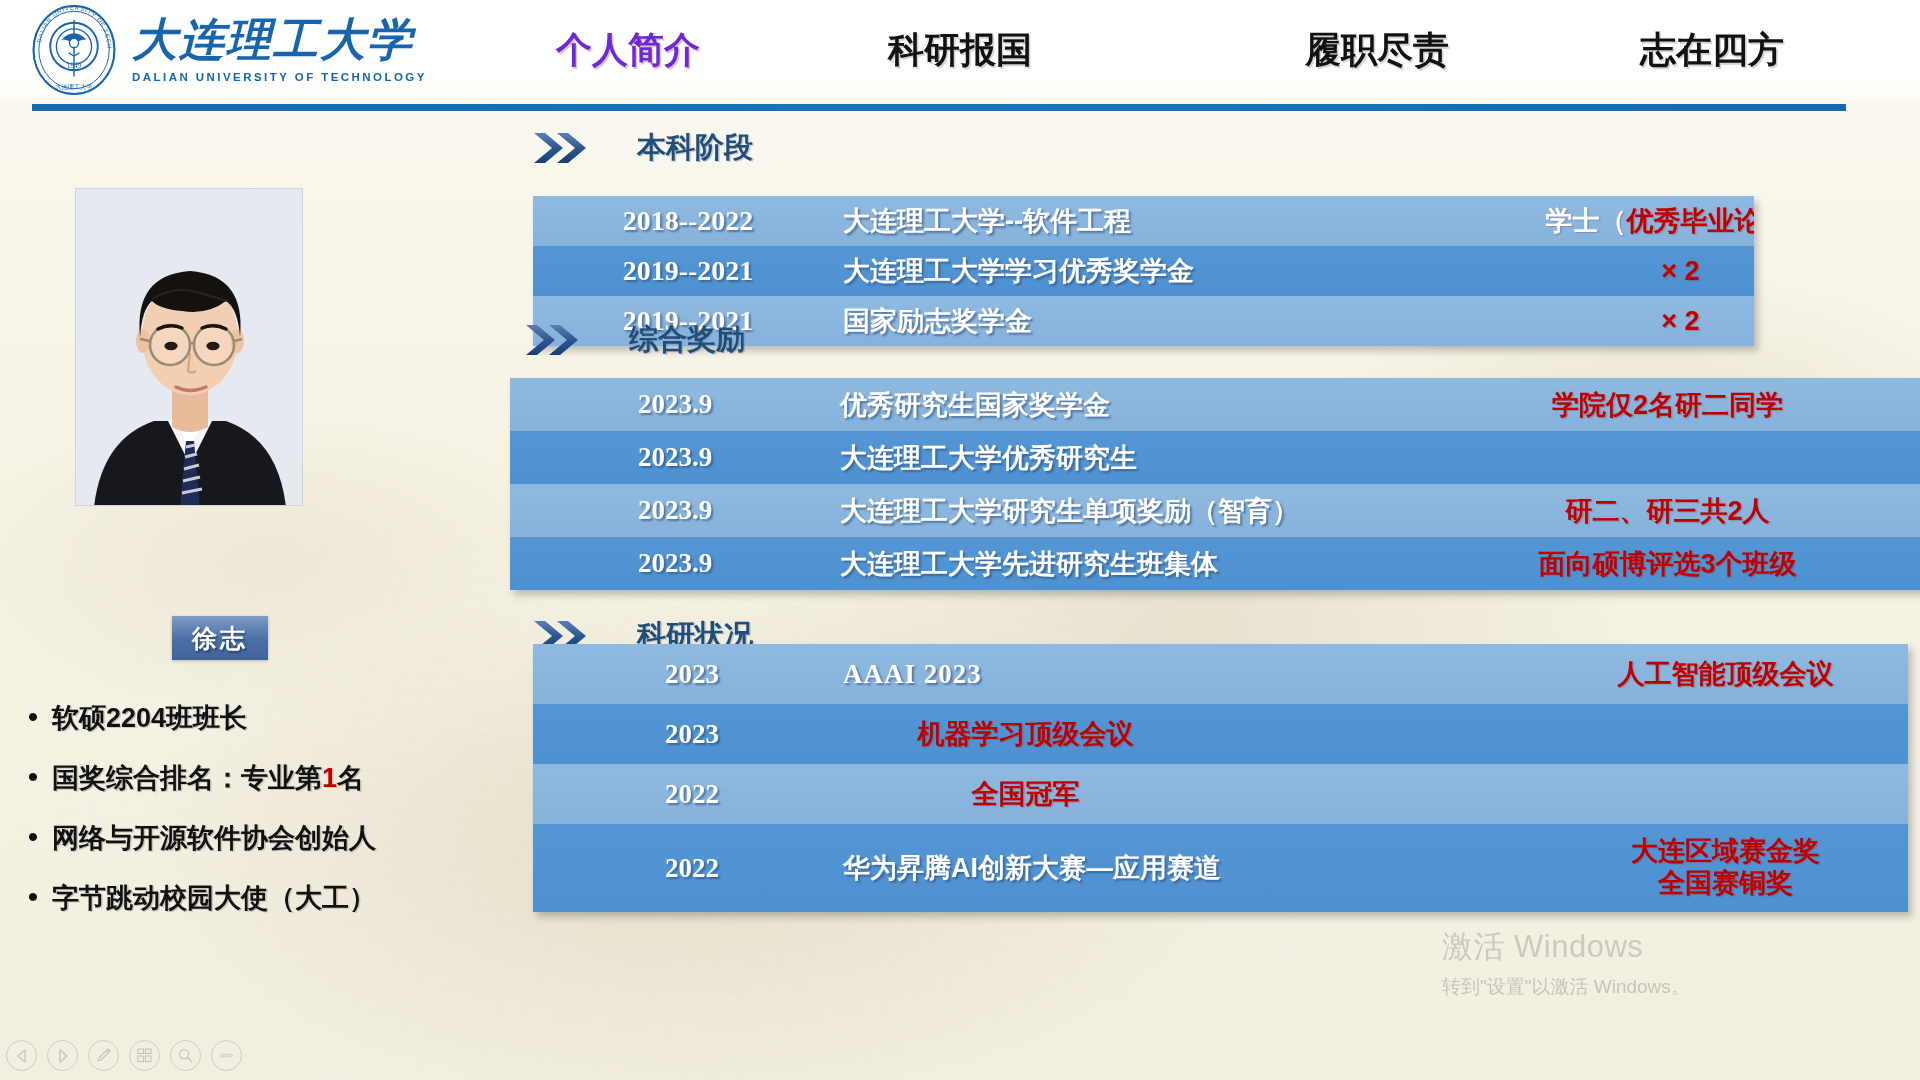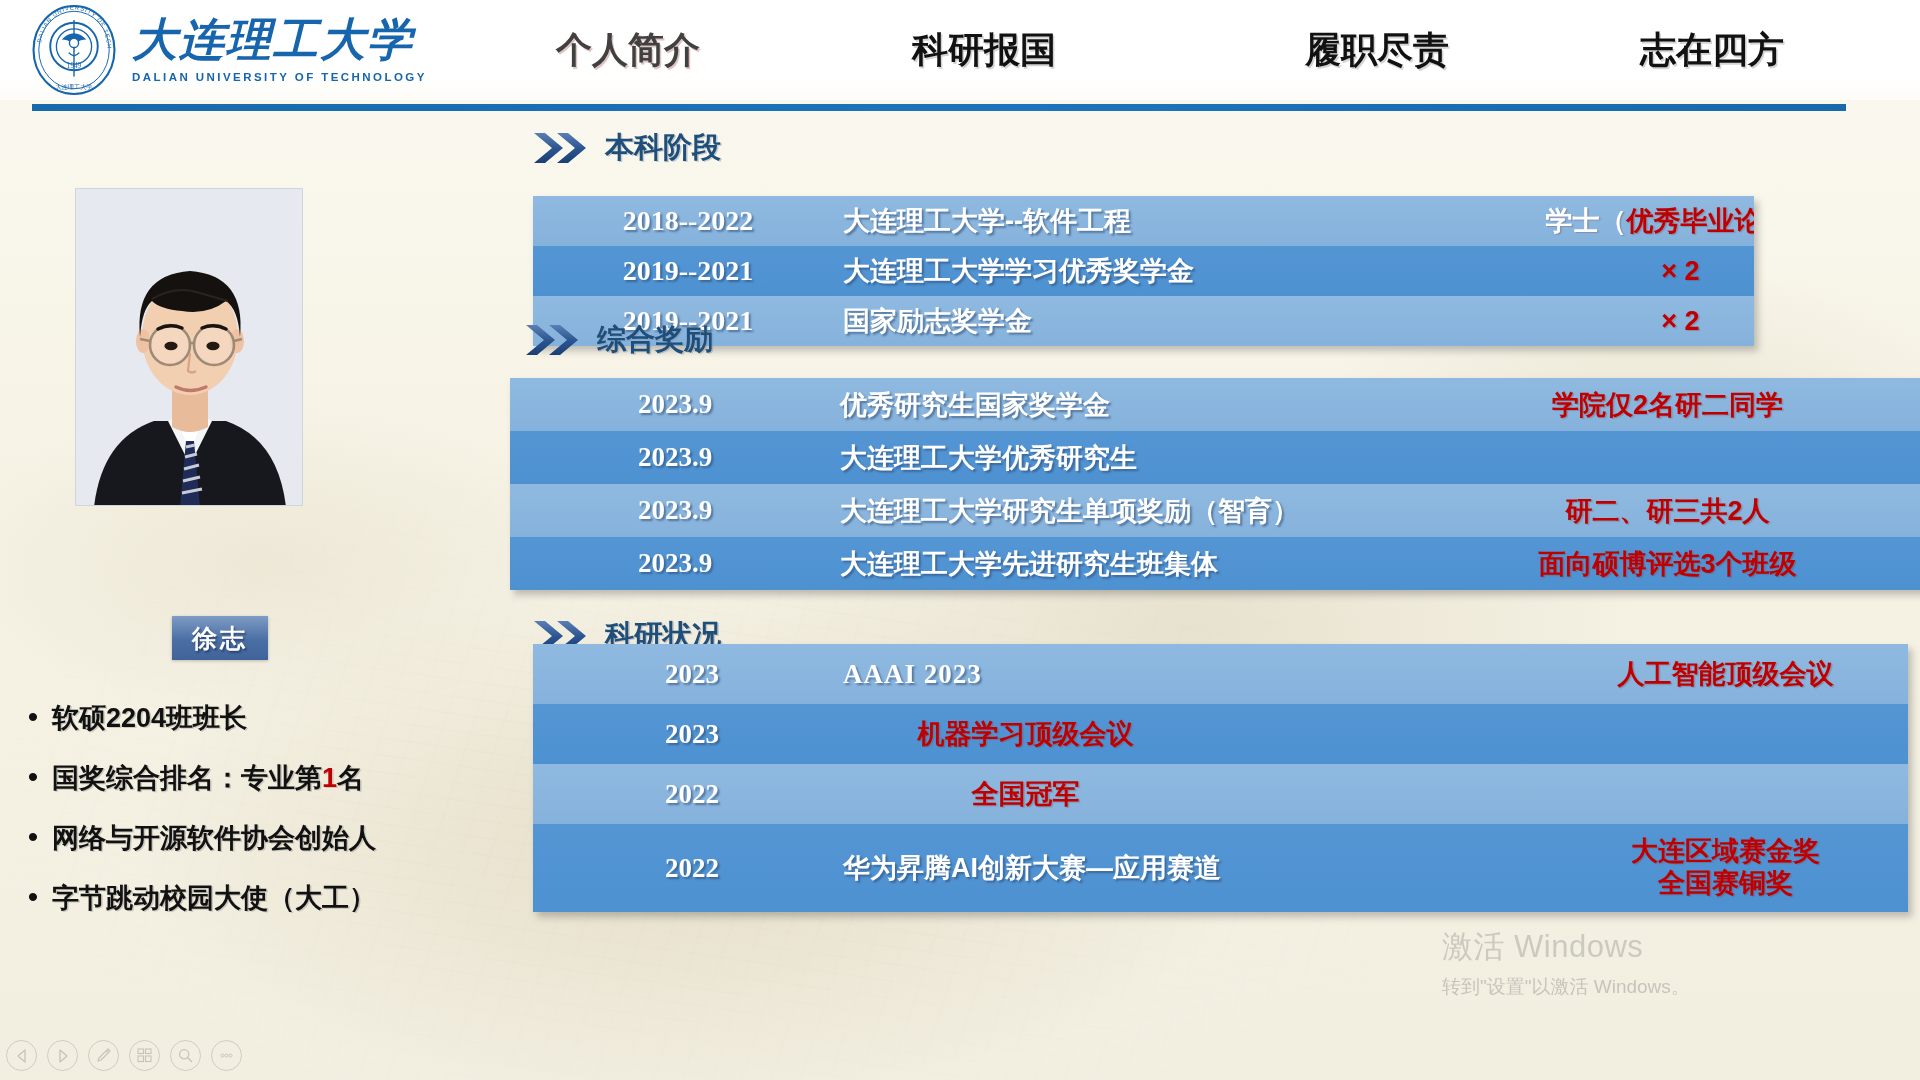--- a/index.html
+++ b/index.html
@@ -47,23 +47,23 @@
   #logo-en{
     font-size:11.5px; font-weight:700; color:#1665ad; letter-spacing:2.45px;
     white-space:nowrap; margin-top:7px;
   }
   .nav-item{
     position:absolute; top:26px;
     font-family:"Liberation Sans", sans-serif;
     font-size:36px; font-weight:700; color:#111; white-space:nowrap;
     text-shadow:1.5px 1.5px 0 rgba(120,120,120,.32);
   }
-  .nav-item.active{ color:#404040; text-shadow:1.5px 1.5px 0 rgba(150,60,60,.30); }
+  .nav-item.active{ color:#6d28d9; text-shadow:1.5px 1.5px 0 rgba(150,60,60,.30); }
   #nav-0{ left:556px; }
-  #nav-1{ left:912px; }
+  #nav-1{ left:888px; }
   #nav-2{ left:1305px; }
   #nav-3{ left:1640px; }
   #header-rule{
     position:absolute; left:32px; top:104px; width:1814px; height:7px;
     background:linear-gradient(90deg,#1769ac 0%, #1b74bb 55%, #1769ac 100%);
   }
 
   
   #photo-frame{
     position:absolute; left:75px; top:188px; width:228px; height:318px;
@@ -91,21 +91,21 @@
   }
   .bullet-text em{ font-style:normal; color:#c00000; }
 
   
   #content{ position:absolute; left:0; top:0; width:1920px; height:1080px; }
   .sec-head{ position:absolute; display:flex; align-items:center; gap:16px; }
   .chev{ width:56px; height:34px; display:block; }
   .sec-title{
     font-family:"Liberation Sans", sans-serif;
     font-size:29px; font-weight:700; color:#1f4e79;
-    text-shadow:1.4px 1.4px 0 rgba(120,140,170,.40); white-space:nowrap;
+    text-shadow:1.4px 1.4px 0 rgba(120,140,170,.40); white-space:nowrap;margin-left:32px;
   }
   .tbl{
     position:absolute;
     box-shadow:4px 5px 7px rgba(80,80,80,.33);
     overflow:hidden;
   }
   .row{ display:flex; align-items:center; position:relative; }
   .row.lt{ background:linear-gradient(180deg,#8fb9e0 0%, #85b2dc 100%); }
   .row.dk{ background:linear-gradient(180deg,#5496d4 0%, #4e91d1 100%); }
   .c-date{

